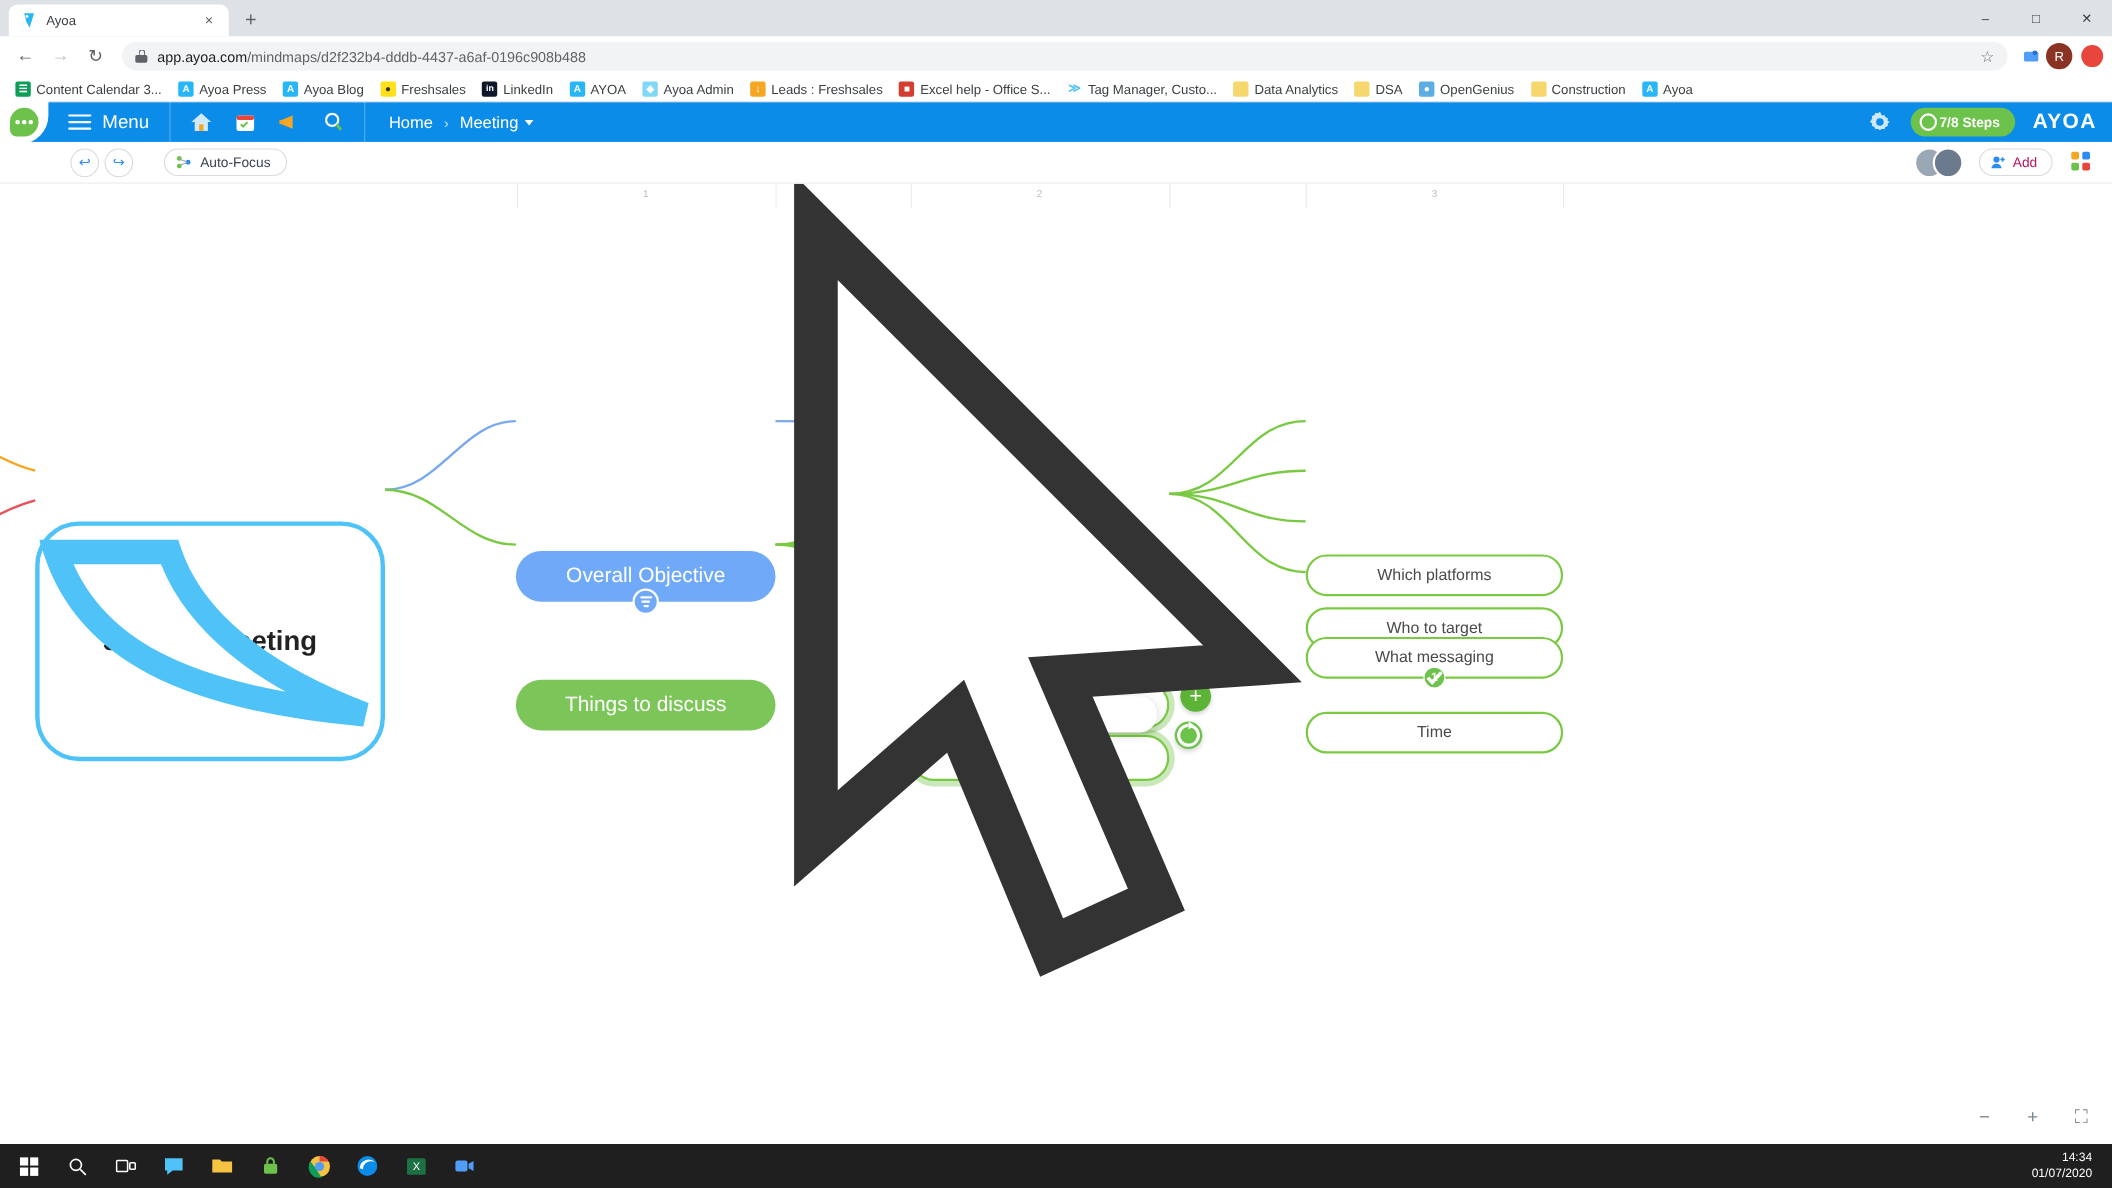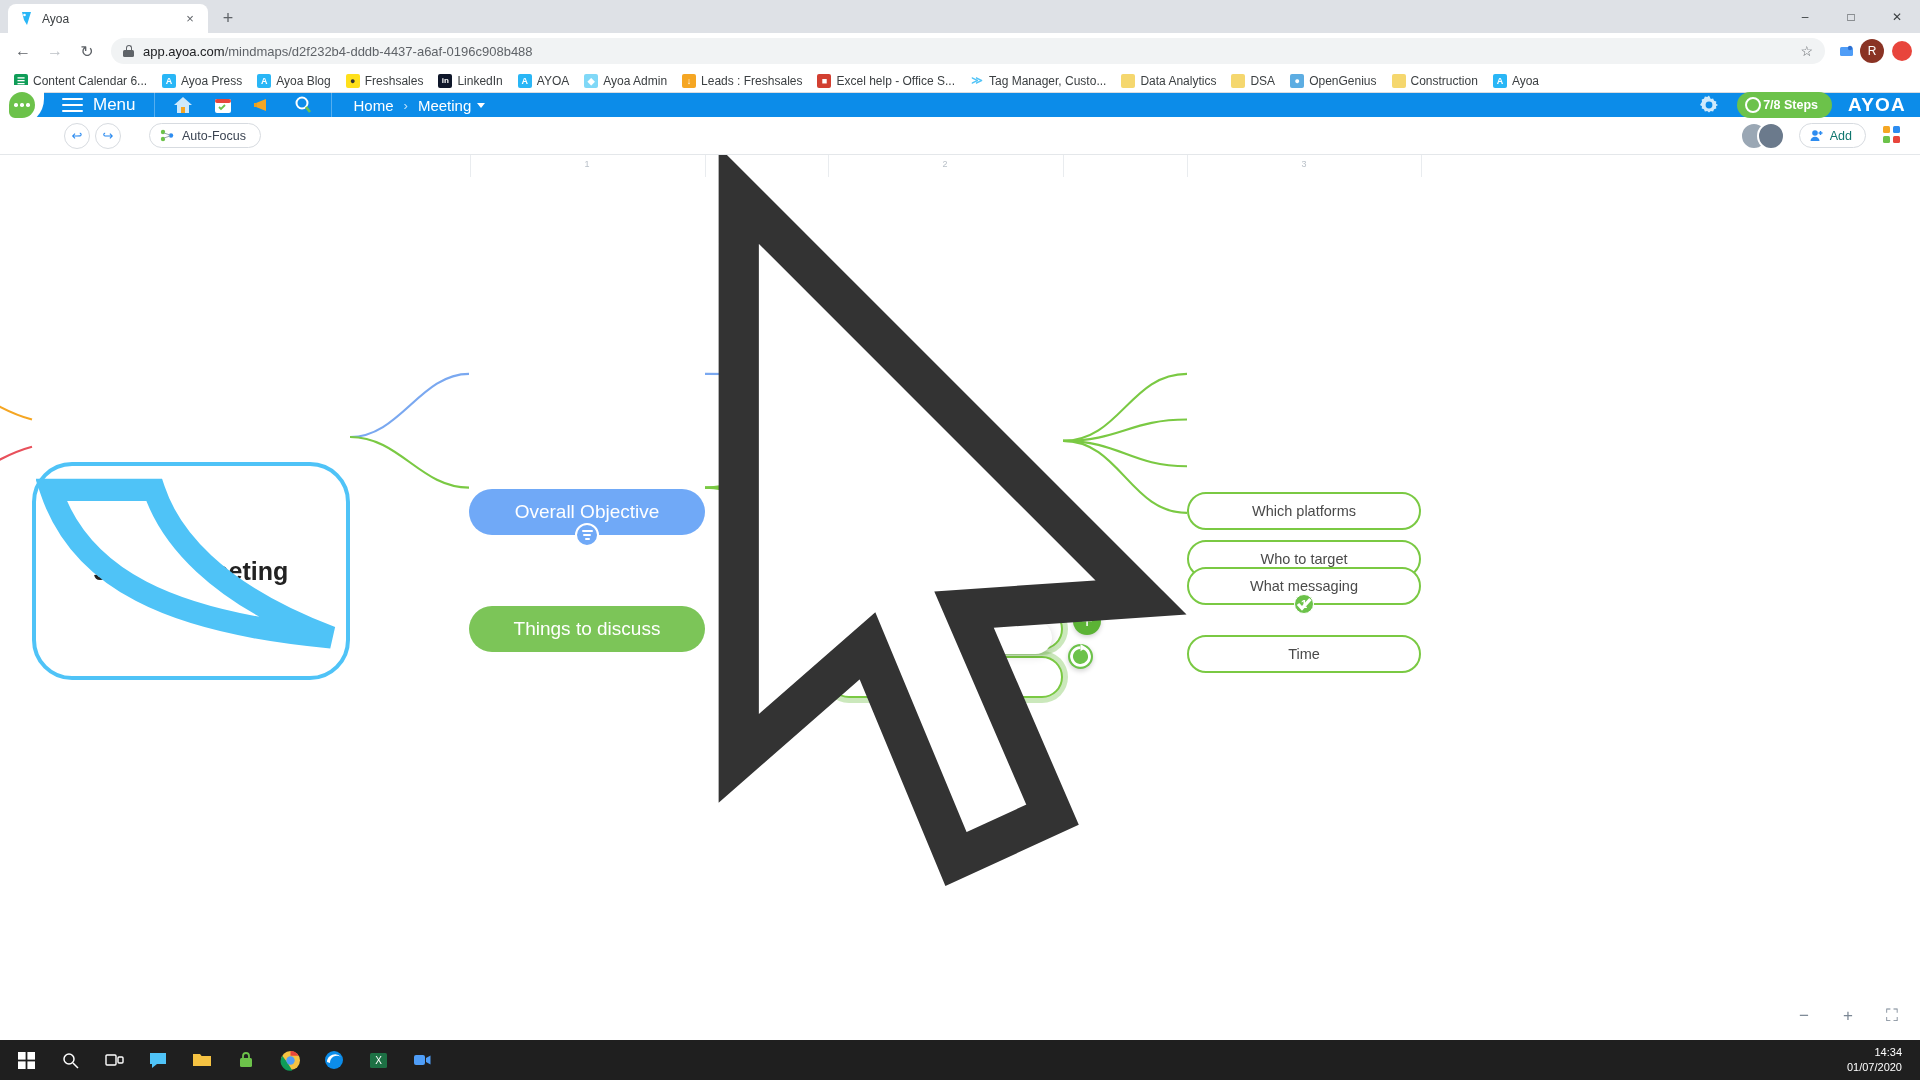--- a/index.html
+++ b/index.html
@@ -44,21 +44,21 @@
                  align-items:center; justify-content:center; margin-left:6px; cursor:pointer; }
 
   .bookmarks { height:24px; background:#fff; display:flex; align-items:center;
                padding:0 8px; gap:3px; border-bottom:1px solid #dadce0; overflow:hidden; }
   .bm { display:flex; align-items:center; gap:5px; padding:2px 6px; border-radius:4px;
         font-size:12px; color:#3c4043; white-space:nowrap; cursor:pointer; }
   .bm-ico { width:14px; height:14px; border-radius:2px; flex:0 0 14px;
             display:flex; align-items:center; justify-content:center; font-size:9px; color:#fff; font-weight:bold; }
 
   
-  .app-header { height:24px; background:#0c8ce9; display:flex; align-items:center; position:relative; }
+  .app-header { height:36px; background:#0c8ce9; display:flex; align-items:center; position:relative; }
   .chat-badge { width:44px; height:40px; display:flex; align-items:center; justify-content:center;
                 background:#fff; border-radius:0 0 26px 0; cursor:pointer; }
   .chat-circle { width:26px; height:26px; border-radius:50% 50% 50% 6px; background:#6cc24a;
                  display:flex; align-items:center; justify-content:center; gap:2.5px; }
   .chat-dot { width:3.5px; height:3.5px; background:#fff; border-radius:50%; }
   .hdr-menu { display:flex; align-items:center; gap:10px; padding:0 18px; height:40px; cursor:pointer;
               border-right:1px solid rgba(255,255,255,.3); }
   .burger { display:flex; flex-direction:column; gap:3.5px; }
   .burger span { display:block; width:21px; height:2.6px; background:#fff; border-radius:1px; }
   .hdr-menu-label { color:#fff; font-size:17px; }
@@ -87,21 +87,21 @@
               display:flex; align-items:center; justify-content:center; cursor:pointer; color:#2d8cf0; font-size:13px; }
   .autofocus { margin-left:28px; display:flex; align-items:center; gap:8px; border:1px solid #d7dbe0;
                border-radius:15px; padding:4px 14px 4px 9px; cursor:pointer; }
   .af-label { font-size:12.5px; color:#3b4452; }
   .tb-right { margin-left:auto; display:flex; align-items:center; gap:14px; }
   .avatars { display:flex; }
   .av { width:28px; height:28px; border-radius:50%; border:2px solid #fff; background:#9aa7b4; }
   .av:nth-child(2){ margin-left:-11px; background:#6b7a8c; }
   .add-btn { display:flex; align-items:center; gap:6px; border:1px solid #d7dbe0; border-radius:15px;
              padding:4px 13px 4px 9px; cursor:pointer; }
-  .add-label { font-size:12.5px; color:#0f766e; }
+  .add-label { font-size:12.5px; color:#be185d; }
   .grid-ico { width:26px; height:26px; cursor:pointer; }
 
   
   .canvas { flex:1; position:relative; background:#fff; overflow:hidden; }
   .ruler { position:absolute; top:0; left:0; right:0; height:22px; }
   .ruler .vline { position:absolute; top:0; width:1px; height:22px; background:#e9ecef; }
   .ruler .num { position:absolute; top:4px; font-size:9px; color:#b9c0c8; transform:translateX(-50%); }
 
   .mm { position:absolute; inset:0; }
   .mm svg { position:absolute; inset:0; width:100%; height:100%; }
@@ -220,21 +220,21 @@
     <div class="chrome-menu">
       <svg width="10" height="10" viewBox="0 0 10 10">
           <circle cx="5" cy="5" r="4.5" fill="#e8453c"></circle>
         </svg>
     </div>
   </div>
 
   <div class="bookmarks">
     <div class="bm">
         <span class="bm-ico" style="background:#0f9d58">☰</span>
-        <span>Content Calendar 6...</span>
+        <span>Content Calendar 3...</span>
       </div>
     <div class="bm">
         <span class="bm-ico" style="background:#29b6f6">A</span>
         <span>Ayoa Press</span>
       </div>
     <div class="bm">
         <span class="bm-ico" style="background:#29b6f6">A</span>
         <span>Ayoa Blog</span>
       </div>
     <div class="bm">

